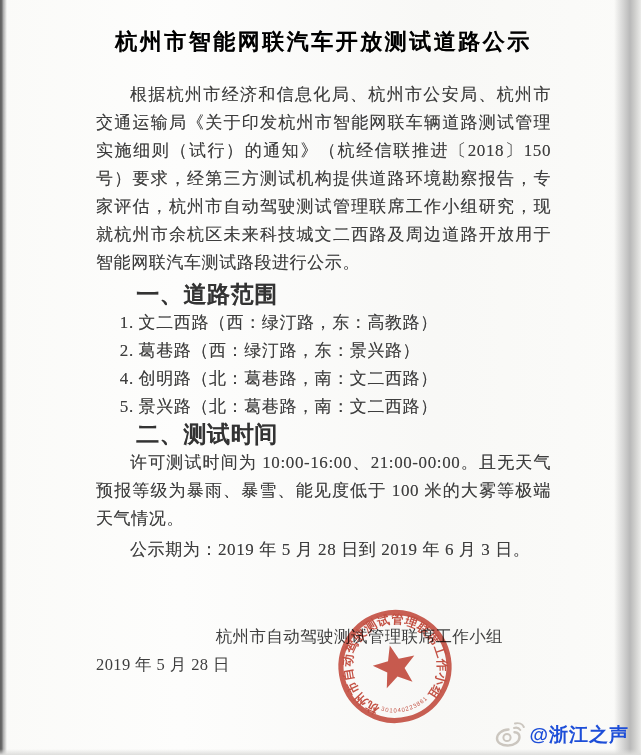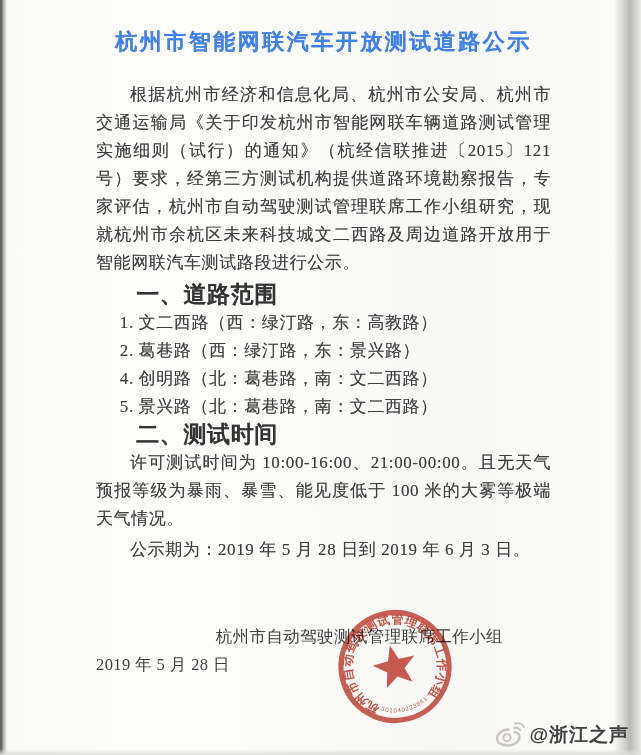--- a/index.html
+++ b/index.html
@@ -13,21 +13,21 @@
   .edge-left{position:absolute;left:0;top:0;bottom:0;width:7px;
     background:linear-gradient(to right,#5e5e5e 0px,#6f6f6f 2px,#a5a5a5 3px,rgba(230,230,230,0) 7px);}
   .edge-right{position:absolute;right:0;top:0;bottom:0;width:27px;
     background:linear-gradient(to right,rgba(180,180,180,0) 0px,#b9b9b9 16px,#cfcfcd 21px,#ebebe9 27px);}
   .edge-bottom{position:absolute;left:0;right:0;bottom:0;height:6px;
     background:linear-gradient(to bottom,rgba(220,220,220,0),#dededc);}
   
   .content{position:absolute;left:96px;top:0;width:455px;}
   .doc-title{
     margin:27px 0 0 0;font-size:22px;font-weight:bold;text-align:center;
-    letter-spacing:2.5px;color:#3b82f6;line-height:30px;
+    letter-spacing:2.5px;color:#000000;line-height:30px;
     text-shadow:0 0 .5px rgba(45,45,45,.55);
   }
   .body-text{font-size:17px;line-height:28px;letter-spacing:.6px;
     text-align:justify;text-justify:inter-ideograph;
     text-shadow:0 0 .4px rgba(62,62,62,.5);}
   .para{margin:0;text-indent:2em;}
   .intro{margin-top:24px;}
   .sec-heading{font-weight:bold;color:#333;padding-left:1.75em;line-height:28px;
     font-size:23px;letter-spacing:.6px;text-shadow:0 0 .4px rgba(50,50,50,.5);}
   .sec-heading.first{margin-top:4px;}
@@ -36,36 +36,36 @@
   .notice-period{margin-top:3px;}
   
   .signature{margin-top:59px;font-size:16.5px;line-height:28px;letter-spacing:.4px;}
   .sig-org{text-align:right;padding-right:48px;}
   .sig-date{padding-right:98px;}
   
   .seal{position:absolute;left:334px;top:603px;width:122px;height:127px;
     transform:rotate(-14deg);opacity:.88;mix-blend-mode:multiply;}
   
   .watermark{position:absolute;right:12px;bottom:7px;display:flex;align-items:center;
-    gap:4px;color:#404040;font-family:"Liberation Sans","DejaVu Sans",sans-serif;
+    gap:4px;color:#1d4ed8;font-family:"Liberation Sans","DejaVu Sans",sans-serif;
     font-weight:bold;font-size:19px;letter-spacing:1px;}
   .watermark svg{display:block;}
 </style>
 </head>
 <body>
 
 <div class="edge-left"></div>
 <div class="edge-right"></div>
 <div class="edge-bottom"></div>
 
 <div class="content">
 
   <h1 class="doc-title">杭州市智能网联汽车开放测试道路公示</h1>
 
-  <p class="body-text para intro">根据杭州市经济和信息化局、杭州市公安局、杭州市交通运输局《关于印发杭州市智能网联车辆道路测试管理实施细则（试行）的通知》（杭经信联推进〔2015〕121 号）要求，经第三方测试机构提供道路环境勘察报告，专家评估，杭州市自动驾驶测试管理联席工作小组研究，现就杭州市余杭区未来科技城文二西路及周边道路开放用于智能网联汽车测试路段进行公示。</p>
+  <p class="body-text para intro">根据杭州市经济和信息化局、杭州市公安局、杭州市交通运输局《关于印发杭州市智能网联车辆道路测试管理实施细则（试行）的通知》（杭经信联推进〔2018〕150 号）要求，经第三方测试机构提供道路环境勘察报告，专家评估，杭州市自动驾驶测试管理联席工作小组研究，现就杭州市余杭区未来科技城文二西路及周边道路开放用于智能网联汽车测试路段进行公示。</p>
 
   <div class="sec-heading first">一、道路范围</div>
 
   <div class="road-item">1. 文二西路（西：绿汀路，东：高教路）</div>
   <div class="road-item">2. 葛巷路（西：绿汀路，东：景兴路）</div>
   <div class="road-item">4. 创明路（北：葛巷路，南：文二西路）</div>
   <div class="road-item">5. 景兴路（北：葛巷路，南：文二西路）</div>
 
   <div class="sec-heading">二、测试时间</div>
 

